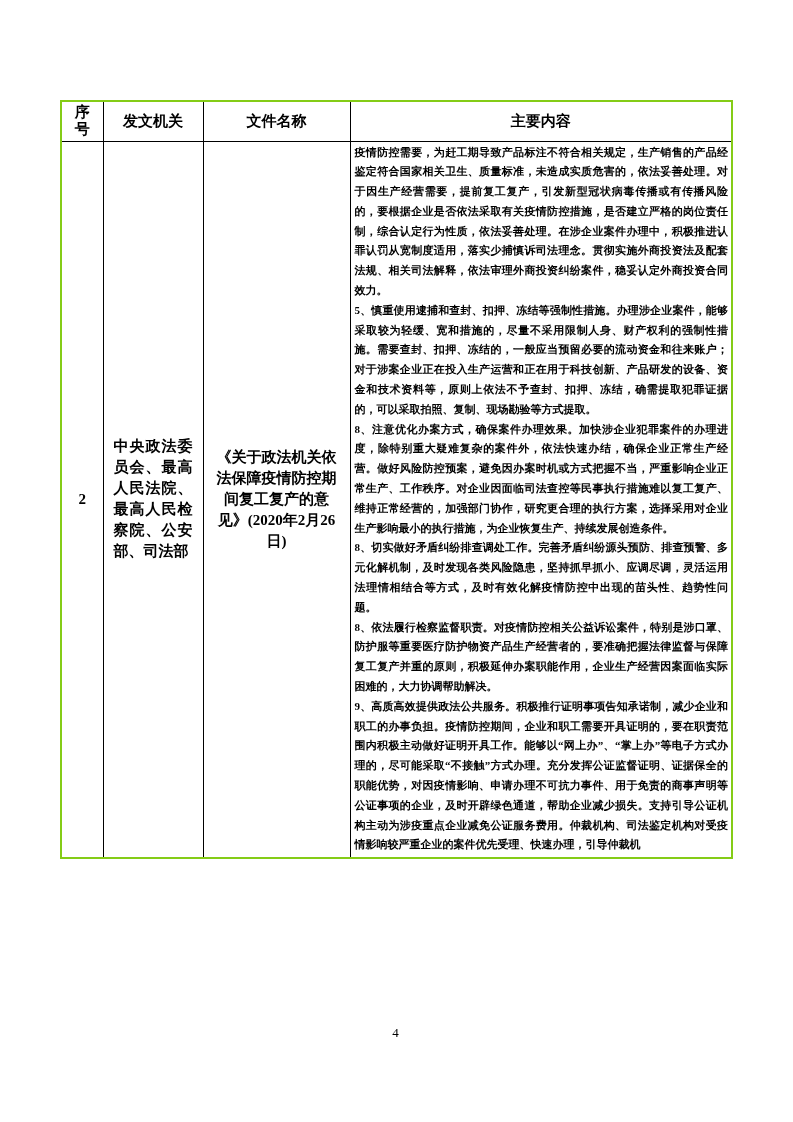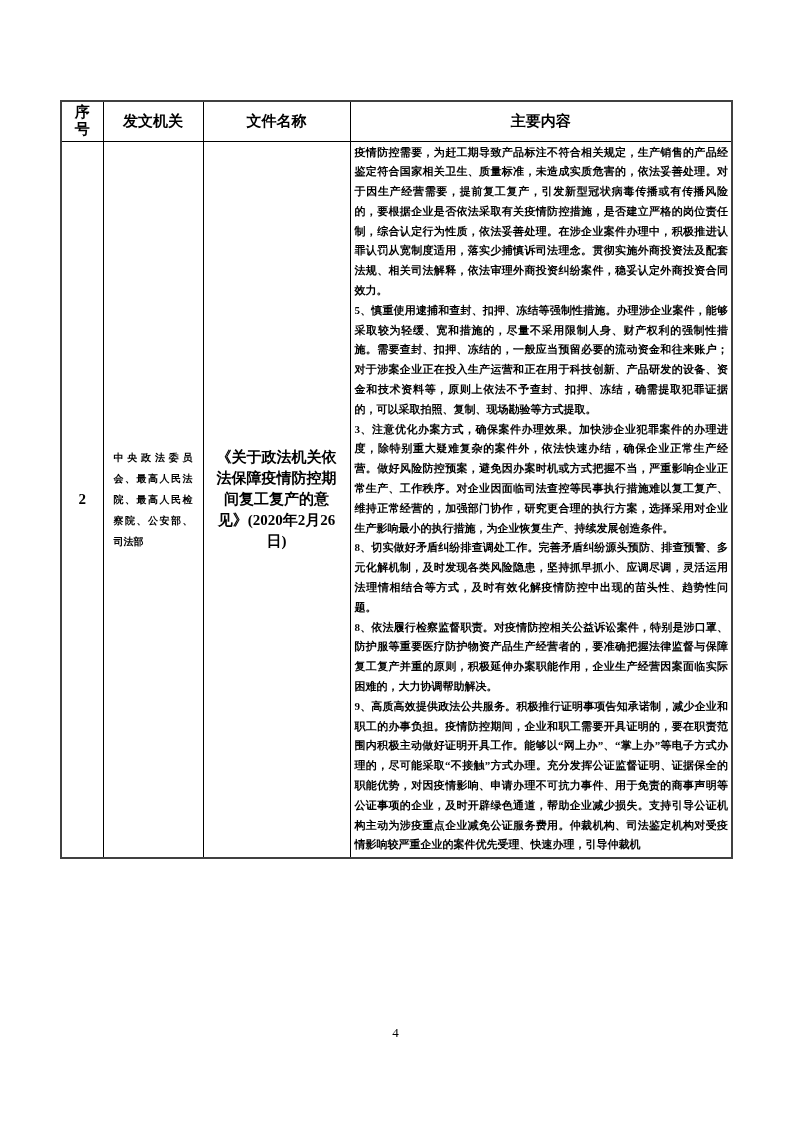--- a/index.html
+++ b/index.html
@@ -14,21 +14,21 @@
     font-family: "Liberation Serif", "DejaVu Serif", serif;
     overflow: hidden;
   }
   table.doc-table {
     position: absolute;
     left: 60px;
     top: 100px;
     width: 671px;
     border-collapse: collapse;
     table-layout: fixed;
-    border: 2px solid #404040;
+    border: 2px solid #84cc16;
     padding-left: 21px;
   }
   .doc-table col.c1 { width: 42px; }
   .doc-table col.c2 { width: 100px; }
   .doc-table col.c3 { width: 147px; }
   .doc-table col.c4 { width: 382px; }
   .doc-table th, .doc-table td {
     border: 1px solid #000;
     font-weight: 700;
     color: #000;
@@ -45,21 +45,21 @@
     padding: 2px 12px;
     word-break: break-all;
   }
   td.cell-index {
     text-align: center;
     vertical-align: middle;
     font-size: 15px;
   }
   td.cell-agency {
     vertical-align: middle;
-    font-size: 10px;
+    font-size: 15px;
     line-height: 21px;
     padding: 4px 10px;
     text-align: justify;
     word-break: break-all;
     margin-left: 32px;
   }
   td.cell-doc {
     vertical-align: middle;
     font-size: 15px;
     line-height: 21px;
@@ -109,21 +109,21 @@
       </tr>
     </thead>
     <tbody>
       <tr>
         <td class="cell-index">2</td>
         <td class="cell-agency">中央政法委员会、最高人民法院、最高人民检察院、公安部、司法部</td>
         <td class="cell-doc">《关于政法机关依法保障疫情防控期间复工复产的意见》(2020年2月26日)</td>
         <td class="cell-content">
           <p>疫情防控需要，为赶工期导致产品标注不符合相关规定，生产销售的产品经鉴定符合国家相关卫生、质量标准，未造成实质危害的，依法妥善处理。对于因生产经营需要，提前复工复产，引发新型冠状病毒传播或有传播风险的，要根据企业是否依法采取有关疫情防控措施，是否建立严格的岗位责任制，综合认定行为性质，依法妥善处理。在涉企业案件办理中，积极推进认罪认罚从宽制度适用，落实少捕慎诉司法理念。贯彻实施外商投资法及配套法规、相关司法解释，依法审理外商投资纠纷案件，稳妥认定外商投资合同效力。</p>
           <p>5、慎重使用逮捕和查封、扣押、冻结等强制性措施。办理涉企业案件，能够采取较为轻缓、宽和措施的，尽量不采用限制人身、财产权利的强制性措施。需要查封、扣押、冻结的，一般应当预留必要的流动资金和往来账户；对于涉案企业正在投入生产运营和正在用于科技创新、产品研发的设备、资金和技术资料等，原则上依法不予查封、扣押、冻结，确需提取犯罪证据的，可以采取拍照、复制、现场勘验等方式提取。</p>
-          <p>3、注意优化办案方式，确保案件办理效果。加快涉企业犯罪案件的办理进度，除特别重大疑难复杂的案件外，依法快速办结，确保企业正常生产经营。做好风险防控预案，避免因办案时机或方式把握不当，严重影响企业正常生产、工作秩序。对企业因面临司法查控等民事执行措施难以复工复产、维持正常经营的，加强部门协作，研究更合理的执行方案，选择采用对企业生产影响最小的执行措施，为企业恢复生产、持续发展创造条件。</p>
+          <p>8、注意优化办案方式，确保案件办理效果。加快涉企业犯罪案件的办理进度，除特别重大疑难复杂的案件外，依法快速办结，确保企业正常生产经营。做好风险防控预案，避免因办案时机或方式把握不当，严重影响企业正常生产、工作秩序。对企业因面临司法查控等民事执行措施难以复工复产、维持正常经营的，加强部门协作，研究更合理的执行方案，选择采用对企业生产影响最小的执行措施，为企业恢复生产、持续发展创造条件。</p>
           <p>8、切实做好矛盾纠纷排查调处工作。完善矛盾纠纷源头预防、排查预警、多元化解机制，及时发现各类风险隐患，坚持抓早抓小、应调尽调，灵活运用法理情相结合等方式，及时有效化解疫情防控中出现的苗头性、趋势性问题。</p>
           <p>8、依法履行检察监督职责。对疫情防控相关公益诉讼案件，特别是涉口罩、防护服等重要医疗防护物资产品生产经营者的，要准确把握法律监督与保障复工复产并重的原则，积极延伸办案职能作用，企业生产经营因案面临实际困难的，大力协调帮助解决。</p>
           <p>9、高质高效提供政法公共服务。积极推行证明事项告知承诺制，减少企业和职工的办事负担。疫情防控期间，企业和职工需要开具证明的，要在职责范围内积极主动做好证明开具工作。能够以“网上办”、“掌上办”等电子方式办理的，尽可能采取“不接触”方式办理。充分发挥公证监督证明、证据保全的职能优势，对因疫情影响、申请办理不可抗力事件、用于免责的商事声明等公证事项的企业，及时开辟绿色通道，帮助企业减少损失。支持引导公证机构主动为涉疫重点企业减免公证服务费用。仲裁机构、司法鉴定机构对受疫情影响较严重企业的案件优先受理、快速办理，引导仲裁机</p>
         </td>
       </tr>
     </tbody>
   </table>
 
   <div class="page-number">4</div>
 

